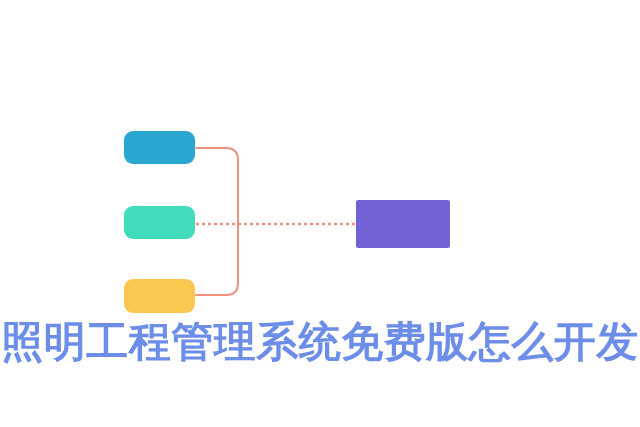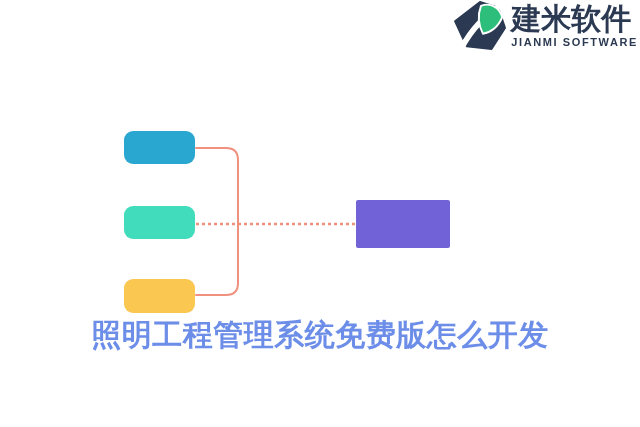--- a/index.html
+++ b/index.html
@@ -38,40 +38,29 @@
   .node-top{left:124px;top:131px;width:71px;height:33px;background:#2AA7D0;}
   .node-middle{left:124px;top:206px;width:71px;height:33px;background:#41DCBB;}
   .node-bottom{left:124px;top:279px;width:71px;height:34px;background:#FAC751;}
   .node-right{left:356px;top:200px;width:94px;height:48px;background:#7262D8;border-radius:2px;}
 
   
   .title{
     position:absolute;left:0;top:317px;width:640px;
     margin:0;text-align:center;
     font-family:"Liberation Serif","DejaVu Serif",serif;
-    font-weight:bold;font-size:30px;line-height:1.2;
+    font-weight:bold;font-size:42px;line-height:1.2;
     color:#6D8EE8;letter-spacing:0.5px;
   }
 </style>
 </head>
 <body>
 
 <div class="page">
 
-  <header class="logo">
-    <svg class="logo-icon" viewBox="0 0 56 52" aria-hidden="true">
-      <path d="M28,1 L47,7 L54,28 L40,50 L14,47 L2,21 Z" fill="#2B3A52" stroke="#2B3A52" stroke-width="2" stroke-linejoin="round" style="fill: rgb(43, 58, 82);"></path>
-      <path d="M8,50 C20,28 33,15 52,3" fill="none" stroke="#ffffff" stroke-width="6" stroke-linecap="round"></path>
-      <path d="M29,5 C40,1 49,8 51,17 C47,27 39,33 31,34 C26,24 26,13 29,5 Z" fill="#2EBE7B" stroke="#ffffff" stroke-width="2" stroke-linejoin="round" style="fill: rgb(46, 190, 123);"></path>
-    </svg>
-    <div class="logo-text">
-      <div class="logo-cn" style="color: rgb(43, 58, 82);">建米软件</div>
-      <div class="logo-en" style="color: rgb(43, 58, 82);">JIANMI SOFTWARE</div>
-    </div>
-  </header>
 
   <div class="diagram">
     <svg class="connectors" viewBox="0 0 640 427" aria-hidden="true">
       <path d="M196,148 H226 Q238,148 238,160 V283 Q238,295 226,295 H196" fill="none" stroke="#F0907E" stroke-width="2" stroke-linecap="round" style="stroke: rgb(240, 144, 126);"></path>
       <path d="M196,224 H356" fill="none" stroke="#F0907E" stroke-width="2.5" stroke-dasharray="3 3" style="stroke: rgb(240, 144, 126);"></path>
     </svg>
 
     <div class="node node-rounded node-top" style="background: rgb(42, 167, 208);"></div>
     <div class="node node-rounded node-middle" style="background: rgb(65, 220, 187);"></div>
     <div class="node node-rounded node-bottom" style="background: rgb(250, 199, 81);"></div>

